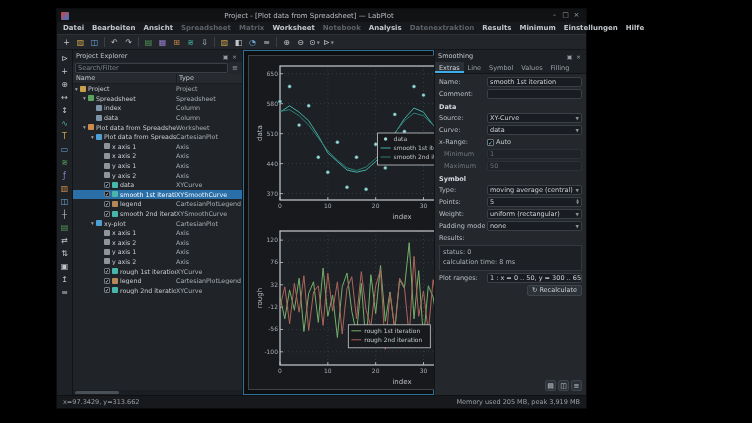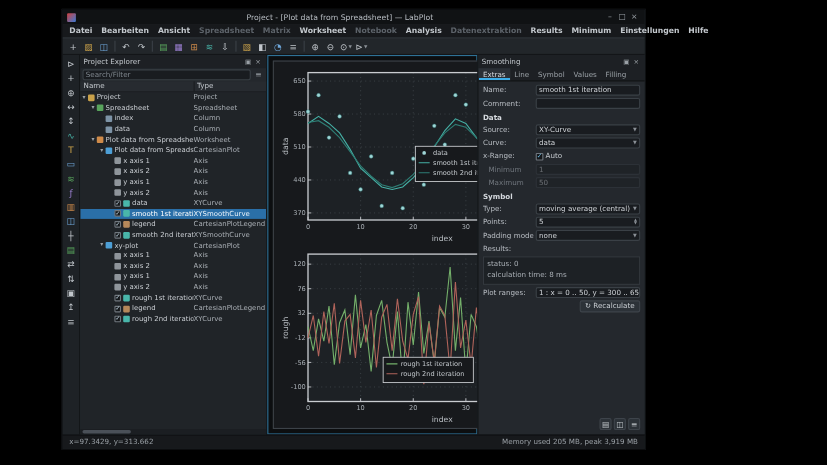--- a/index.html
+++ b/index.html
@@ -559,20 +559,27 @@
           <div class="plabel">Points:</div>
           <div class="pctrl">
             <span>5</span>
             <span class="spin">
                 <span>▲</span>
                 <span>▼</span>
               </span>
           </div>
         </div>
 
+        <div class="prow">
+          <div class="plabel">Weight:</div>
+          <div class="pctrl">
+            <span>uniform (rectangular)</span>
+            <span class="caret">▼</span>
+          </div>
+        </div>
 
         <div class="prow">
           <div class="plabel">Padding mode:</div>
           <div class="pctrl">
             <span>none</span>
             <span class="caret">▼</span>
           </div>
         </div>
 
         <div class="prow">

